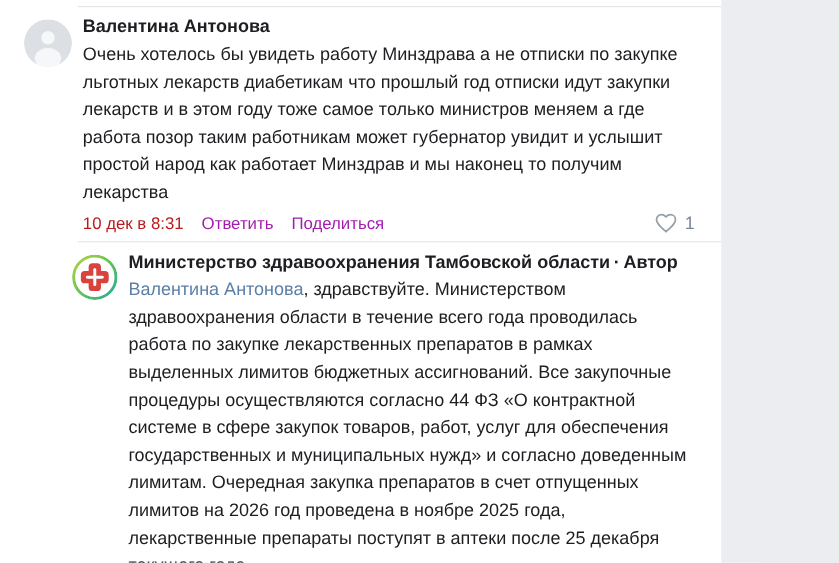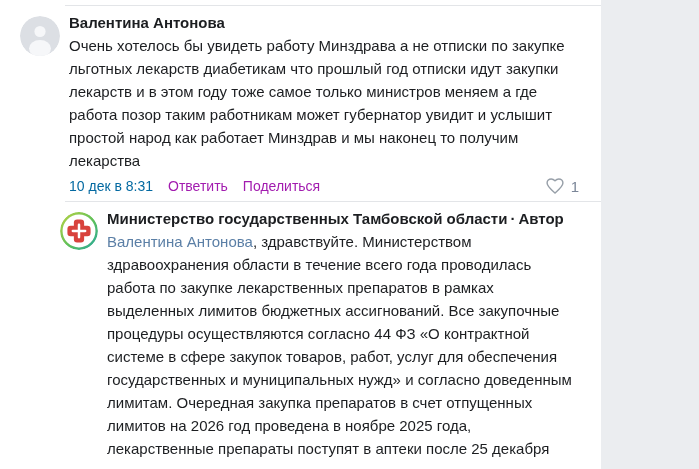--- a/index.html
+++ b/index.html
@@ -26,21 +26,21 @@
     margin:1px 0 2px;color:#1c1e21;
   }
   .c-name .name-link{cursor:pointer;}
   .c-name .sep{margin:0 3px;font-weight:700;}
   .c-text{color:#1c1e21;}
   .mention{color:#5b7fa6;cursor:pointer;text-decoration:none;}
   .c-footer{
     display:flex;align-items:center;margin-top:4px;
     font-size:14px;color:#94999f;line-height:19px;
   }
-  .c-date{color:#0369a1;cursor:pointer;}
+  .c-date{color:#b91c1c;cursor:pointer;}
   .c-link{color:#a21caf;margin-left:15px;cursor:pointer;text-decoration:none;}
   .like{
     margin-left:auto;display:flex;align-items:center;gap:6px;
     cursor:pointer;color:#7b8698;font-size:15px;
   }
   .like svg{display:block;}
 </style>
 </head>
 <body>
 
@@ -93,21 +93,21 @@
           <rect x="7.8" y="14.6" width="24.4" height="10.8" rx="3.4"></rect>
         </g>
         <g fill="#ffffff">
           <rect x="18.7" y="12.2" width="2.6" height="15.6" rx="1.2"></rect>
           <rect x="12.2" y="18.7" width="15.6" height="2.6" rx="1.2"></rect>
         </g>
       </svg>
     </div>
     <div class="c-body">
       <div class="c-name">
-        <span class="name-link">Министерство государственных Тамбовской области</span><span class="sep">·</span><span>Автор</span>
+        <span class="name-link">Министерство здравоохранения Тамбовской области</span><span class="sep">·</span><span>Автор</span>
       </div>
       <div class="c-text"><a class="mention">Валентина Антонова</a><span>, здравствуйте. Министерством здравоохранения области в течение всего года проводилась работа по закупке лекарственных препаратов в рамках выделенных лимитов бюджетных ассигнований. Все закупочные процедуры осуществляются согласно 44 ФЗ «О контрактной системе в сфере закупок товаров, работ, услуг для обеспечения государственных и муниципальных нужд» и согласно доведенным лимитам. Очередная закупка препаратов в счет отпущенных лимитов на 2026 год проведена в ноябре 2025 года, лекарственные препараты поступят в аптеки после 25 декабря текущего года.</span></div>
       <div class="c-footer">
         <a class="c-link">Ответить</a>
         <a class="c-link">Поделиться</a>
       </div>
     </div>
   </div>
 
   <div class="divider"></div>

